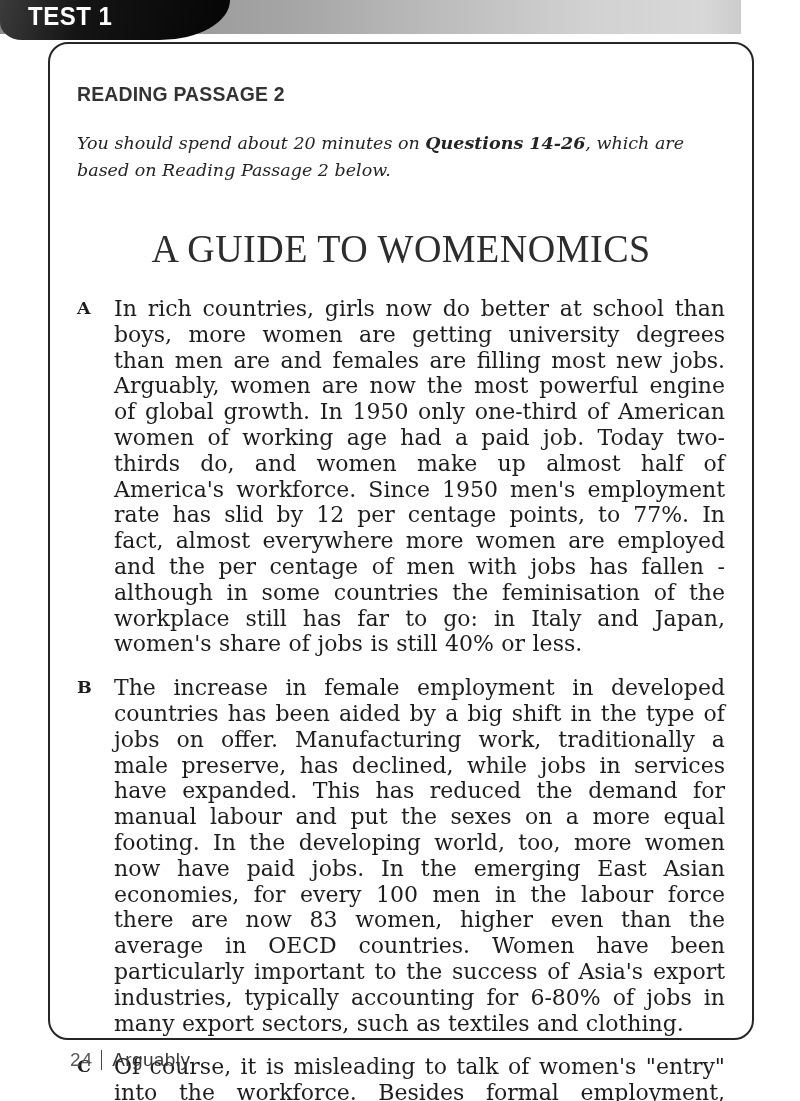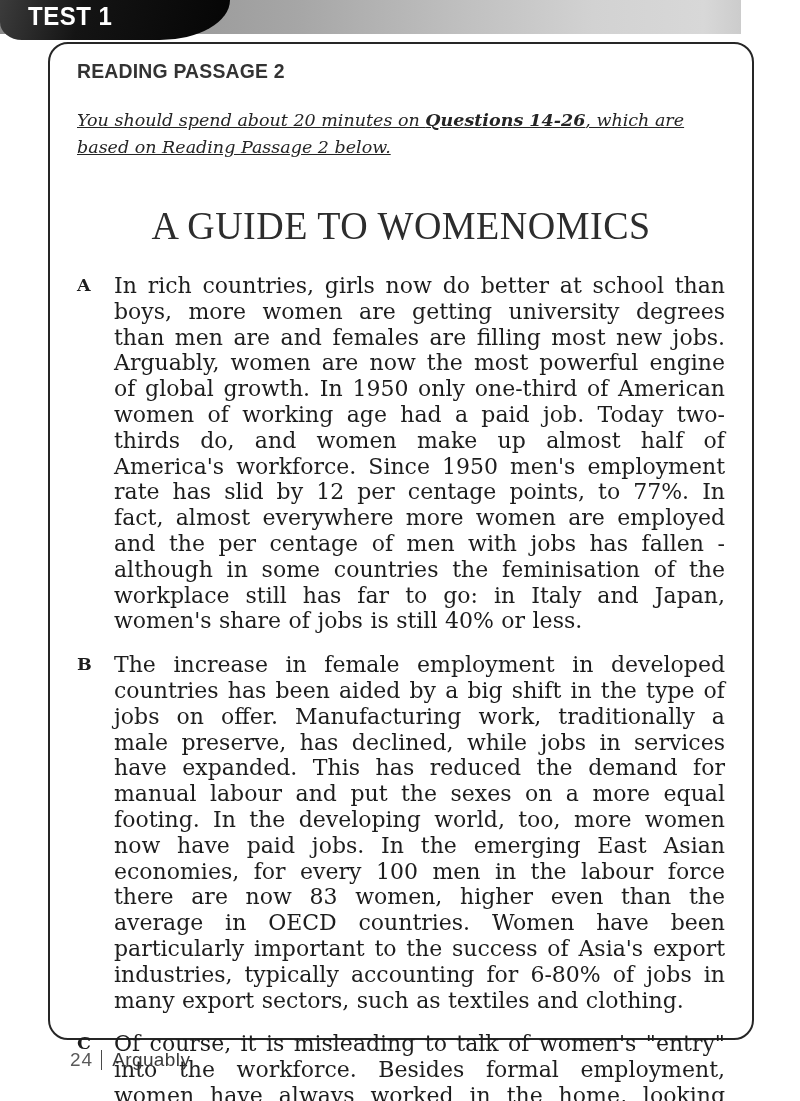--- a/index.html
+++ b/index.html
@@ -39,42 +39,41 @@
   }
 
   
   .passage-box {
     position: absolute;
     left: 48px; top: 42px;
     width: 706px; height: 998px;
     border: 2.5px solid #262626;
     border-radius: 20px;
     background: #ffffff;
-    padding: 12px 27px 0 27px;
+    padding: 35px 27px 0 27px;
   }
 
   .passage-heading {
     font-family: "Liberation Sans", sans-serif;
     font-weight: bold;
     font-size: 20px;
     letter-spacing: 0.2px;
     color: #333333;
     margin-top: 4px;
     transform: scaleX(0.97);
     transform-origin: left top;
   }
 
   .instruction {
     margin-top: 24px;
     font-style: italic;
     font-size: 17.5px;
     line-height: 27px;
     color: #242424;
     padding-right: 4px;
-    text-decoration: underline;
   }
   .instruction .q-bold { font-weight: bold; }
 
   .passage-title {
     margin-top: 42px;
     text-align: center;
     font-family: "Liberation Serif", serif;
     font-size: 38px;
     letter-spacing: 0.5px;
     color: #2d2d2d;

